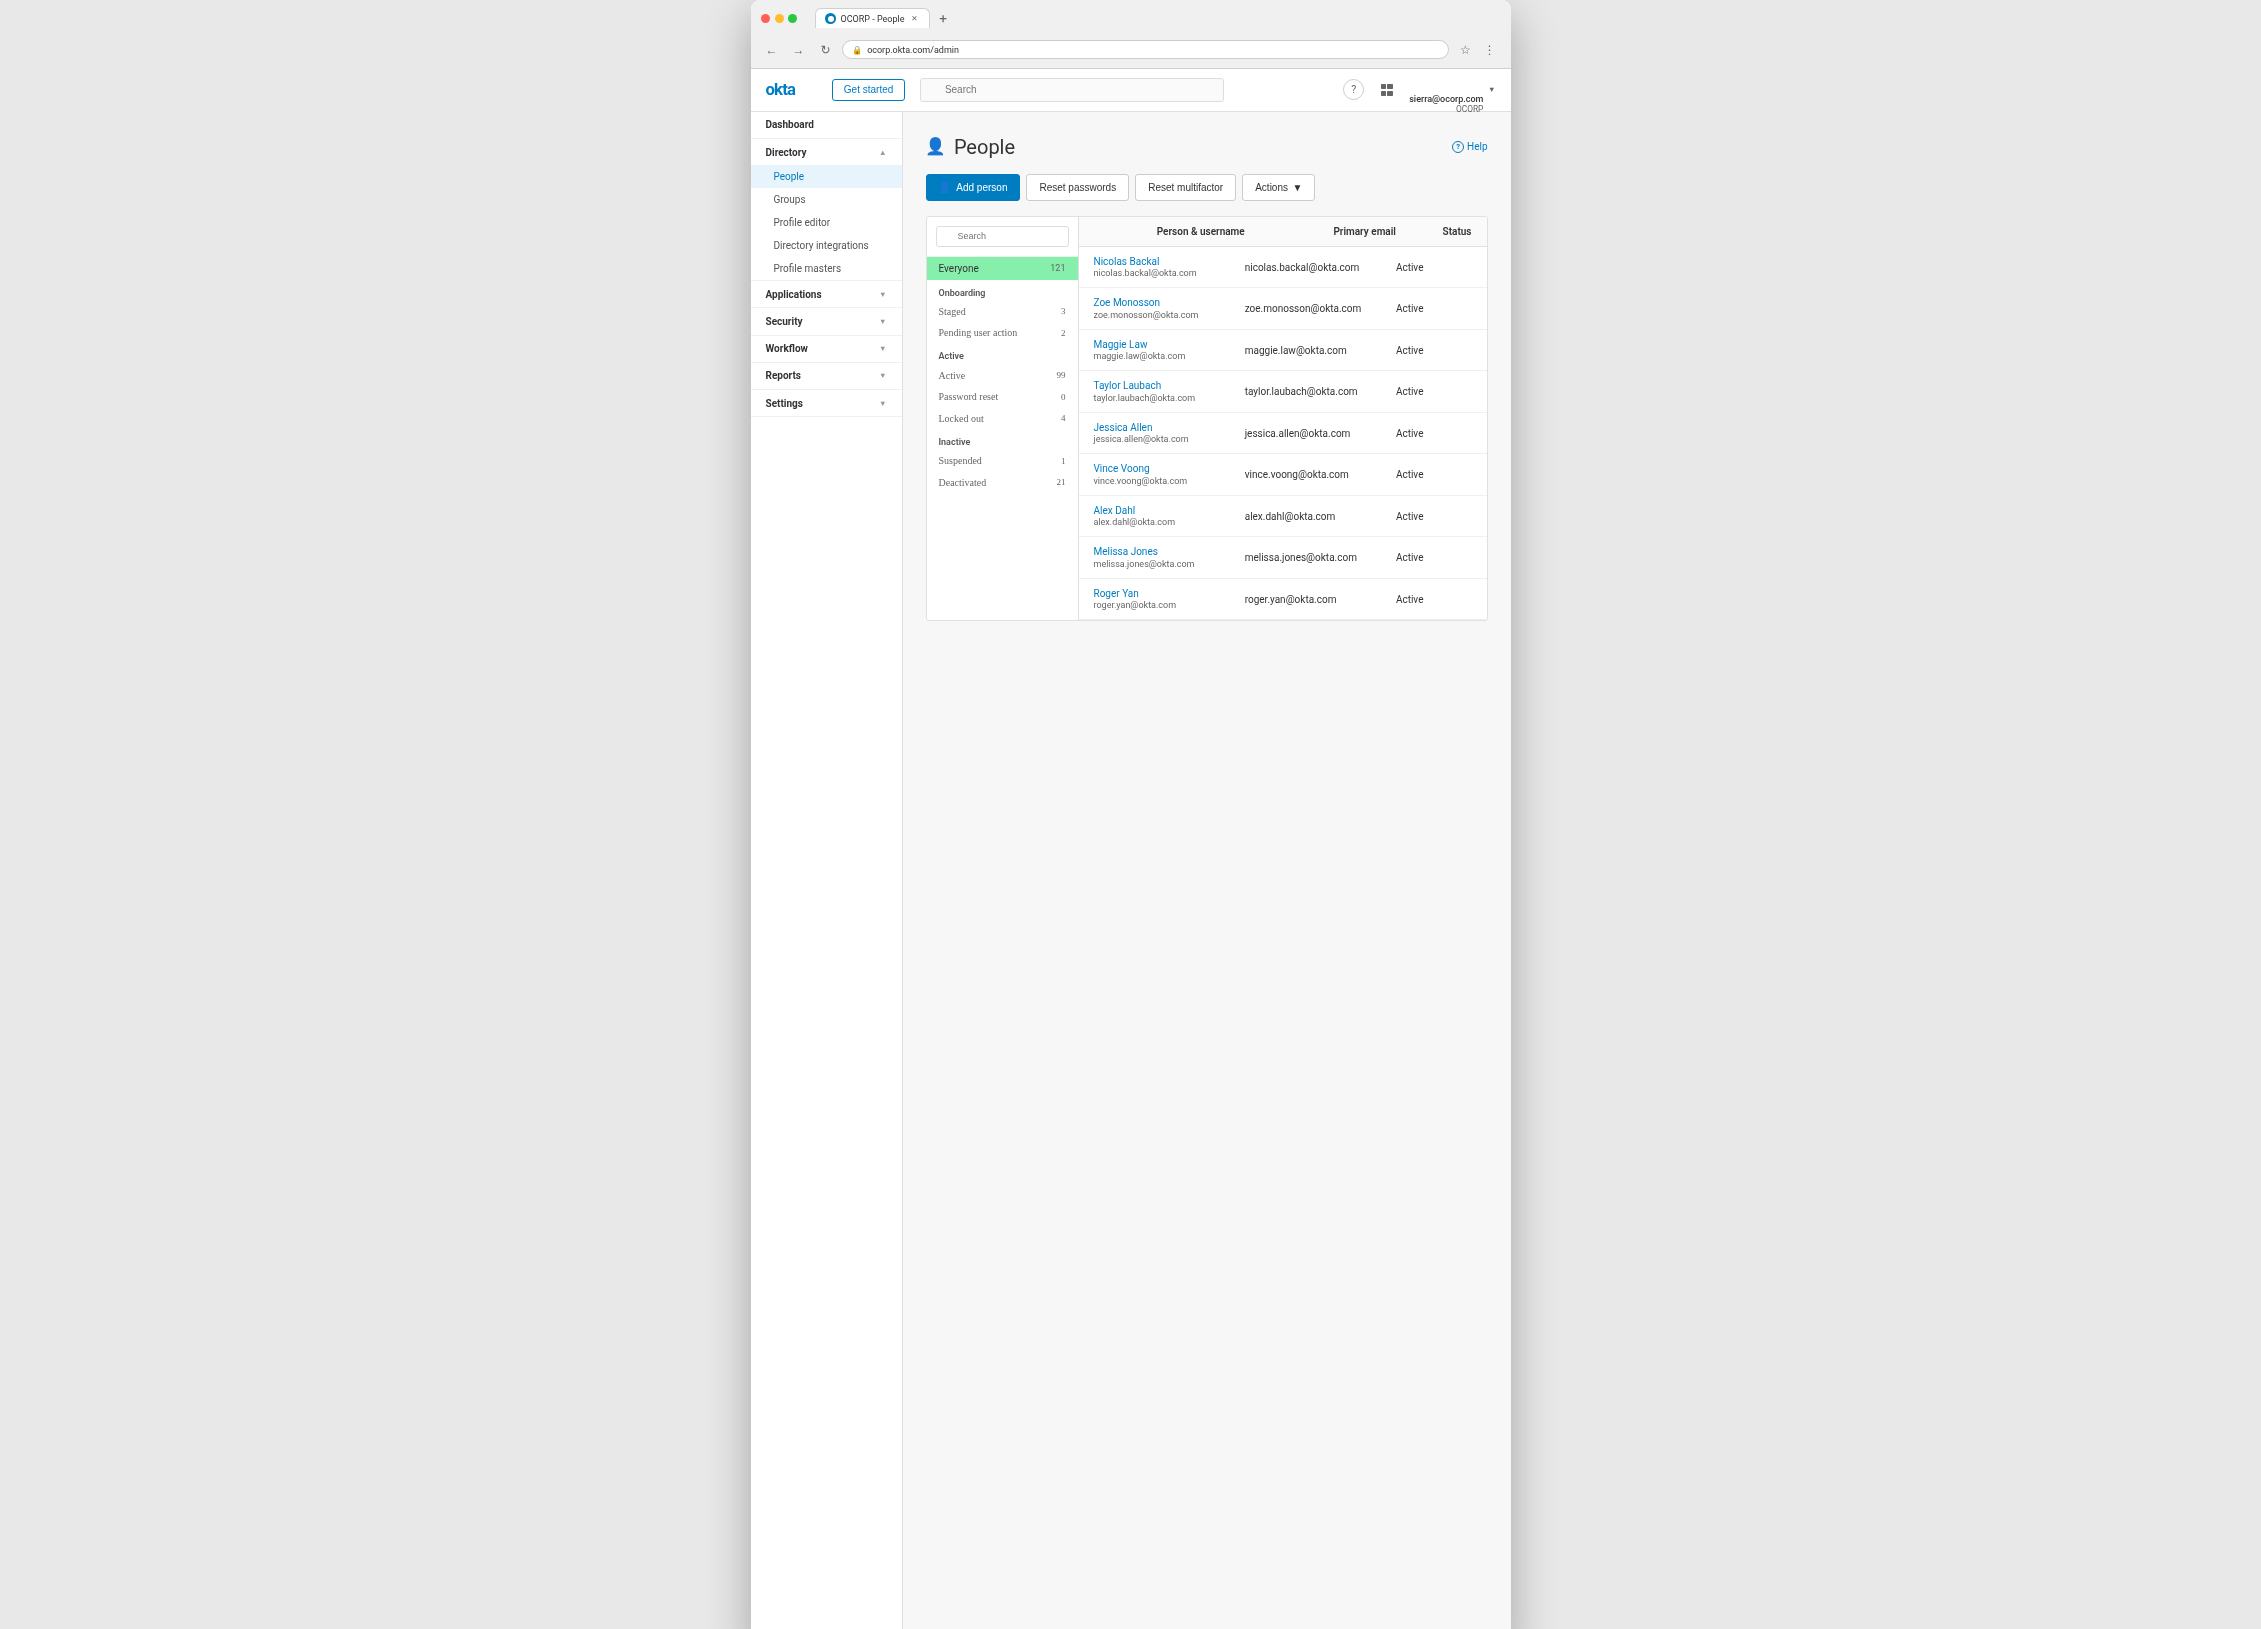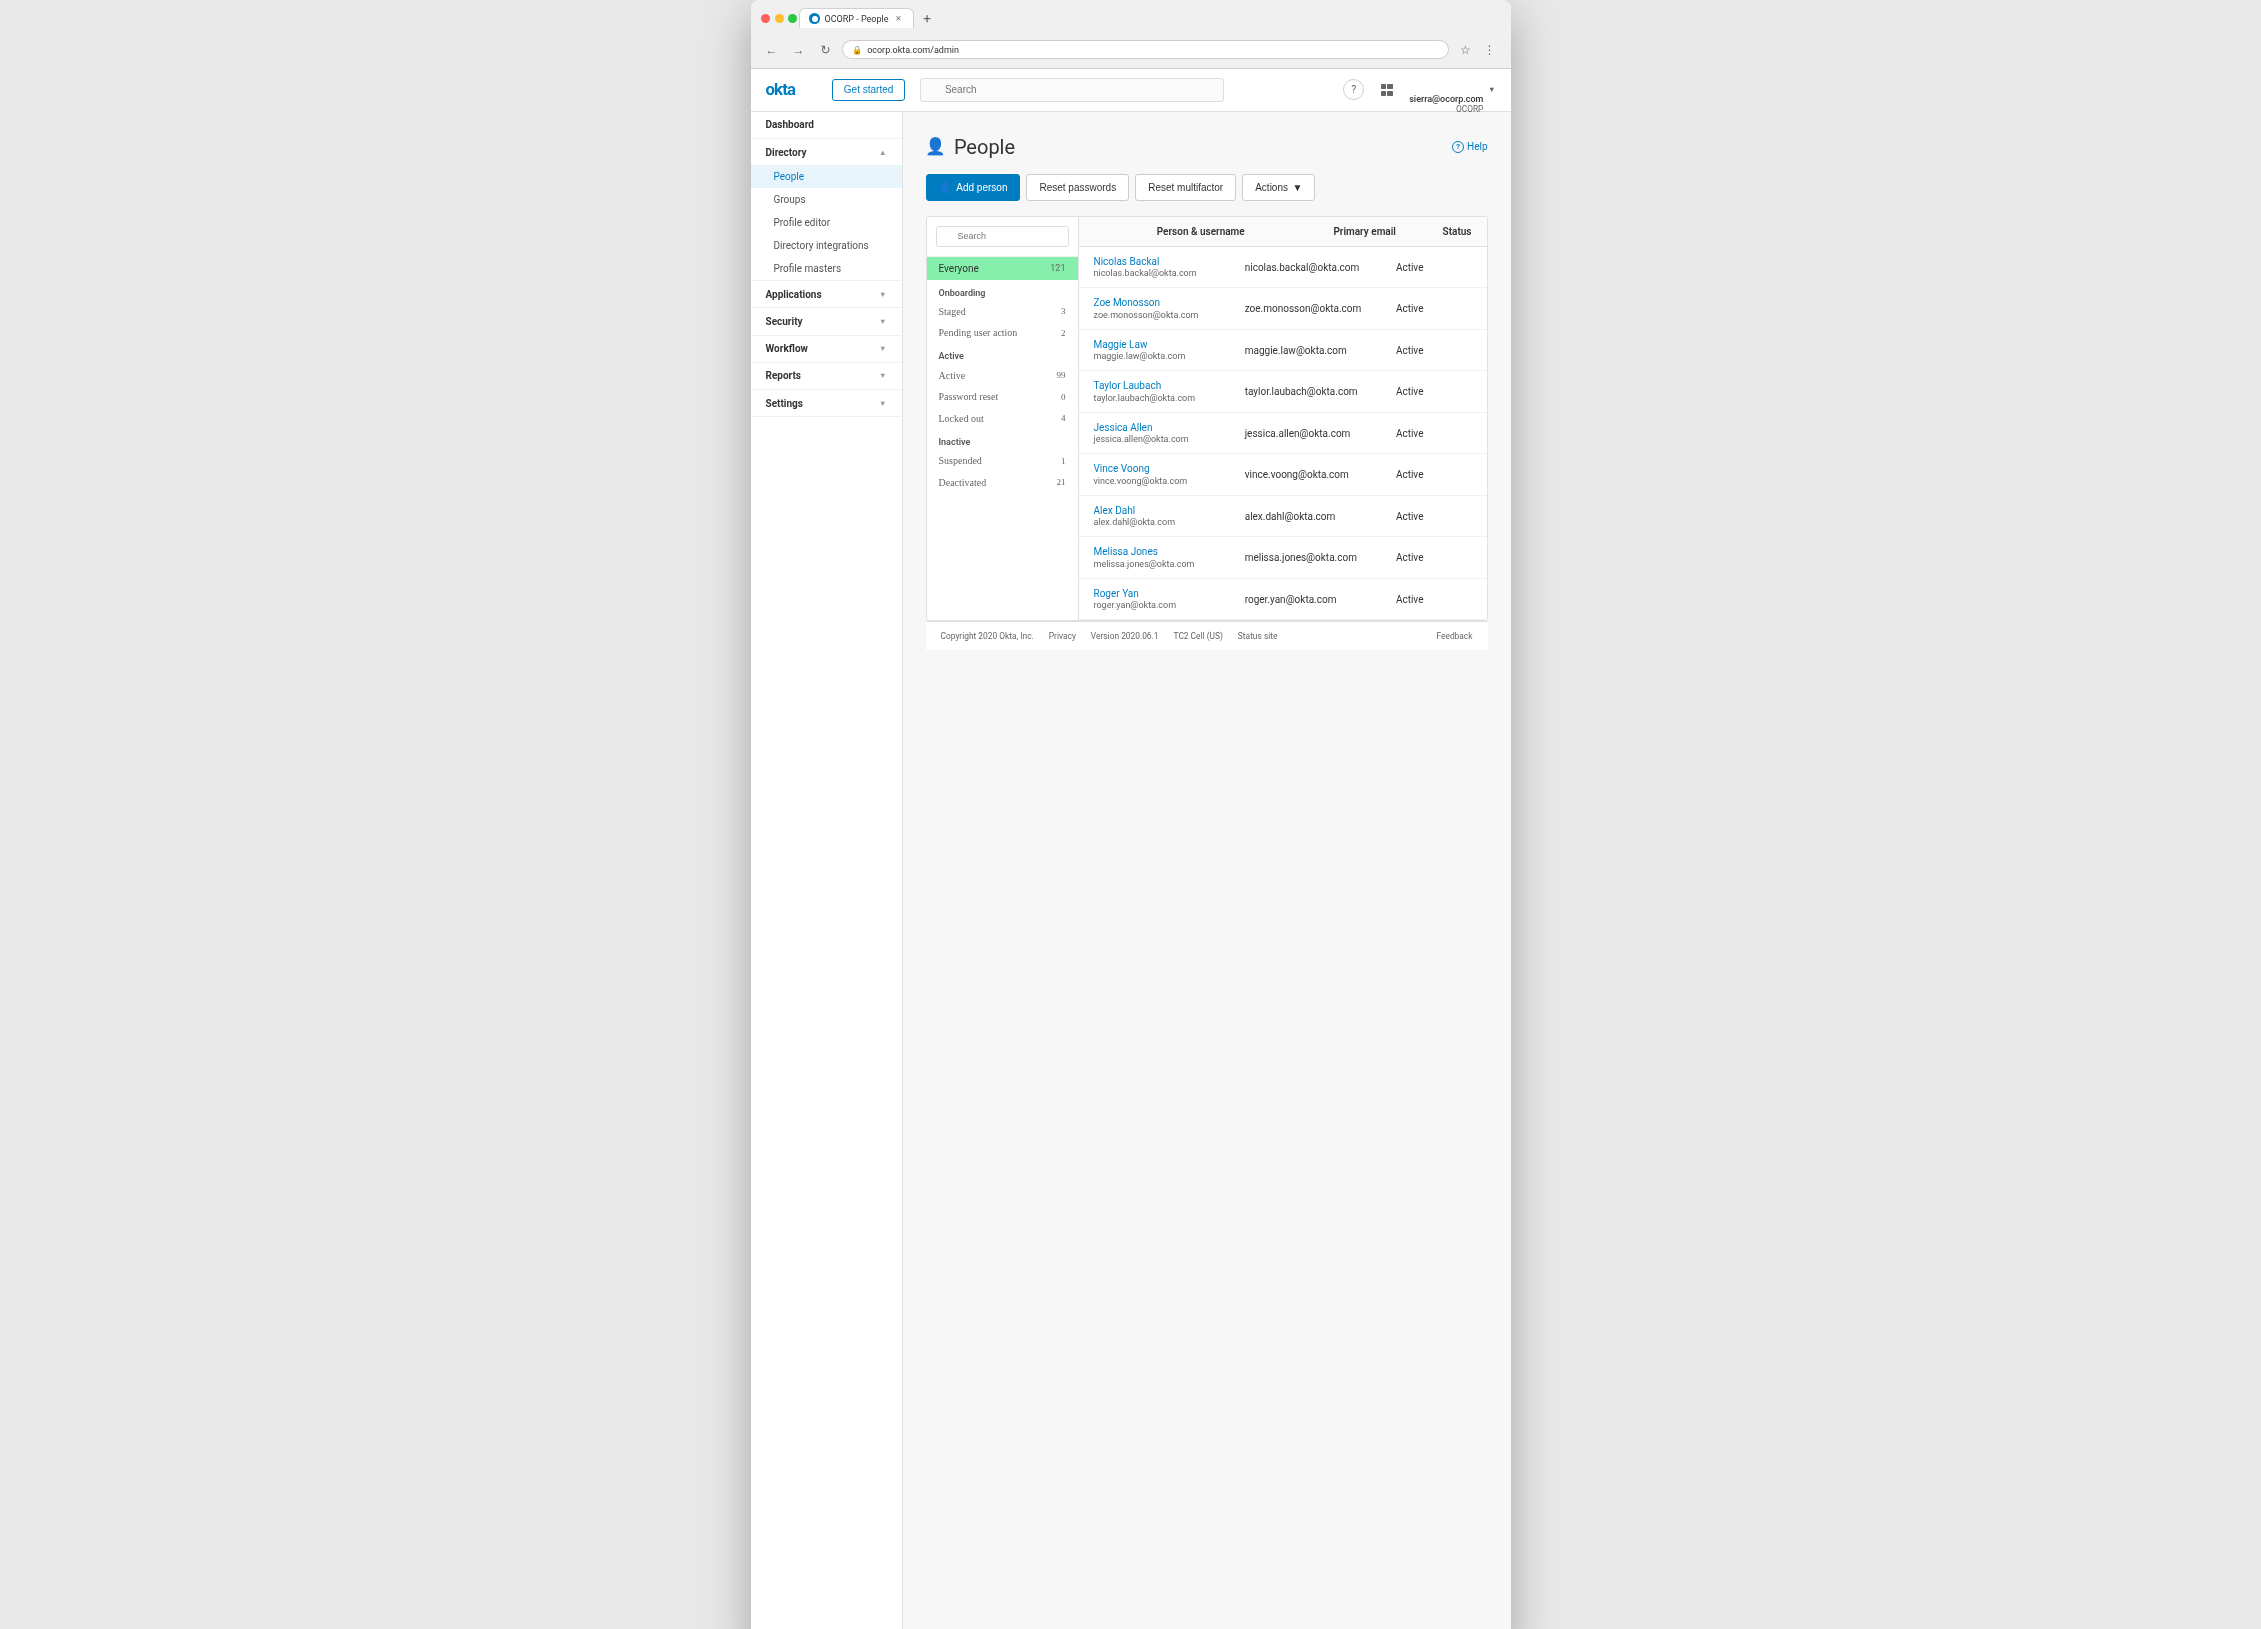--- a/index.html
+++ b/index.html
@@ -2,21 +2,21 @@
 <html style="font-size:12px"><head>
   <meta charset="utf-8">
   <style>
     * { box-sizing: border-box; margin: 0; padding: 0; }
     body { font-family: -apple-system, BlinkMacSystemFont, 'Segoe UI', Roboto, sans-serif; background: #e8e8e8; display: flex; justify-content: center; align-items: center; min-height: 100vh; }
 
     .browser-window { width: 760px; background: #fff; border-radius: 9px; box-shadow: 0 15px 46px rgba(0,0,0,0.3); overflow: hidden; }
 
     
     .browser-chrome { background: #f0f0f0; border-bottom: 0.8px solid #d0d0d0; }
-    .browser-titlebar { display: flex; align-items: center; padding: 7.6px 10.6px 6px; gap: 2px; }
+    .browser-titlebar { display: flex; align-items: center; padding: 7.6px 10.6px 6px; gap: 18px; }
     .browser-dots { display: flex; gap: 4.6px; }
     .browser-dot { width: 9px; height: 9px; border-radius: 50%; }
     .browser-dot.red { background: #ff5f57; }
     .browser-dot.yellow { background: #ffbd2e; }
     .browser-dot.green { background: #28c840; }
     .browser-tabs { display: flex; align-items: center; gap: 3px; flex: 1; }
     .browser-tab { display: flex; align-items: center; gap: 4.6px; background: #fff; border-radius: 6px 6px 0 0; padding: 4.6px 9px; font-size: 9px; color: #333; border: 0.8px solid #d0d0d0; border-bottom: none; }
     .browser-tab-icon { width: 10.6px; height: 10.6px; background: #007dc1; border-radius: 50%; display: flex; align-items: center; justify-content: center; }
     .browser-tab-icon::after { content: ''; display: block; width: 6px; height: 6px; border-radius: 50%; background: #fff; }
     .browser-tab-close { width: 10.6px; height: 10.6px; border-radius: 50%; display: flex; align-items: center; justify-content: center; cursor: pointer; font-size: 7.6px; color: #666; }
@@ -374,25 +374,17 @@
         <div class="person-username">roger.yan@okta.com</div>
       </div>
       <div class="person-email">roger.yan@okta.com</div>
       <div class="status-active">Active</div>
     </div>
             </div>
         </div>
 
       </div>
 
-      <div class="app-footer">
-        <span>Copyright 2020 Okta, Inc.</span>
-        <a class="footer-link">Privacy</a>
-        <span>Version 2020.06.1</span>
-        <span>TC2 Cell (US)</span>
-        <a class="footer-link">Status site</a>
-        <span class="footer-right">Feedback</span>
-      </div>
 
     </div>
   </div>
 </div>
 
 
 </body></html>

